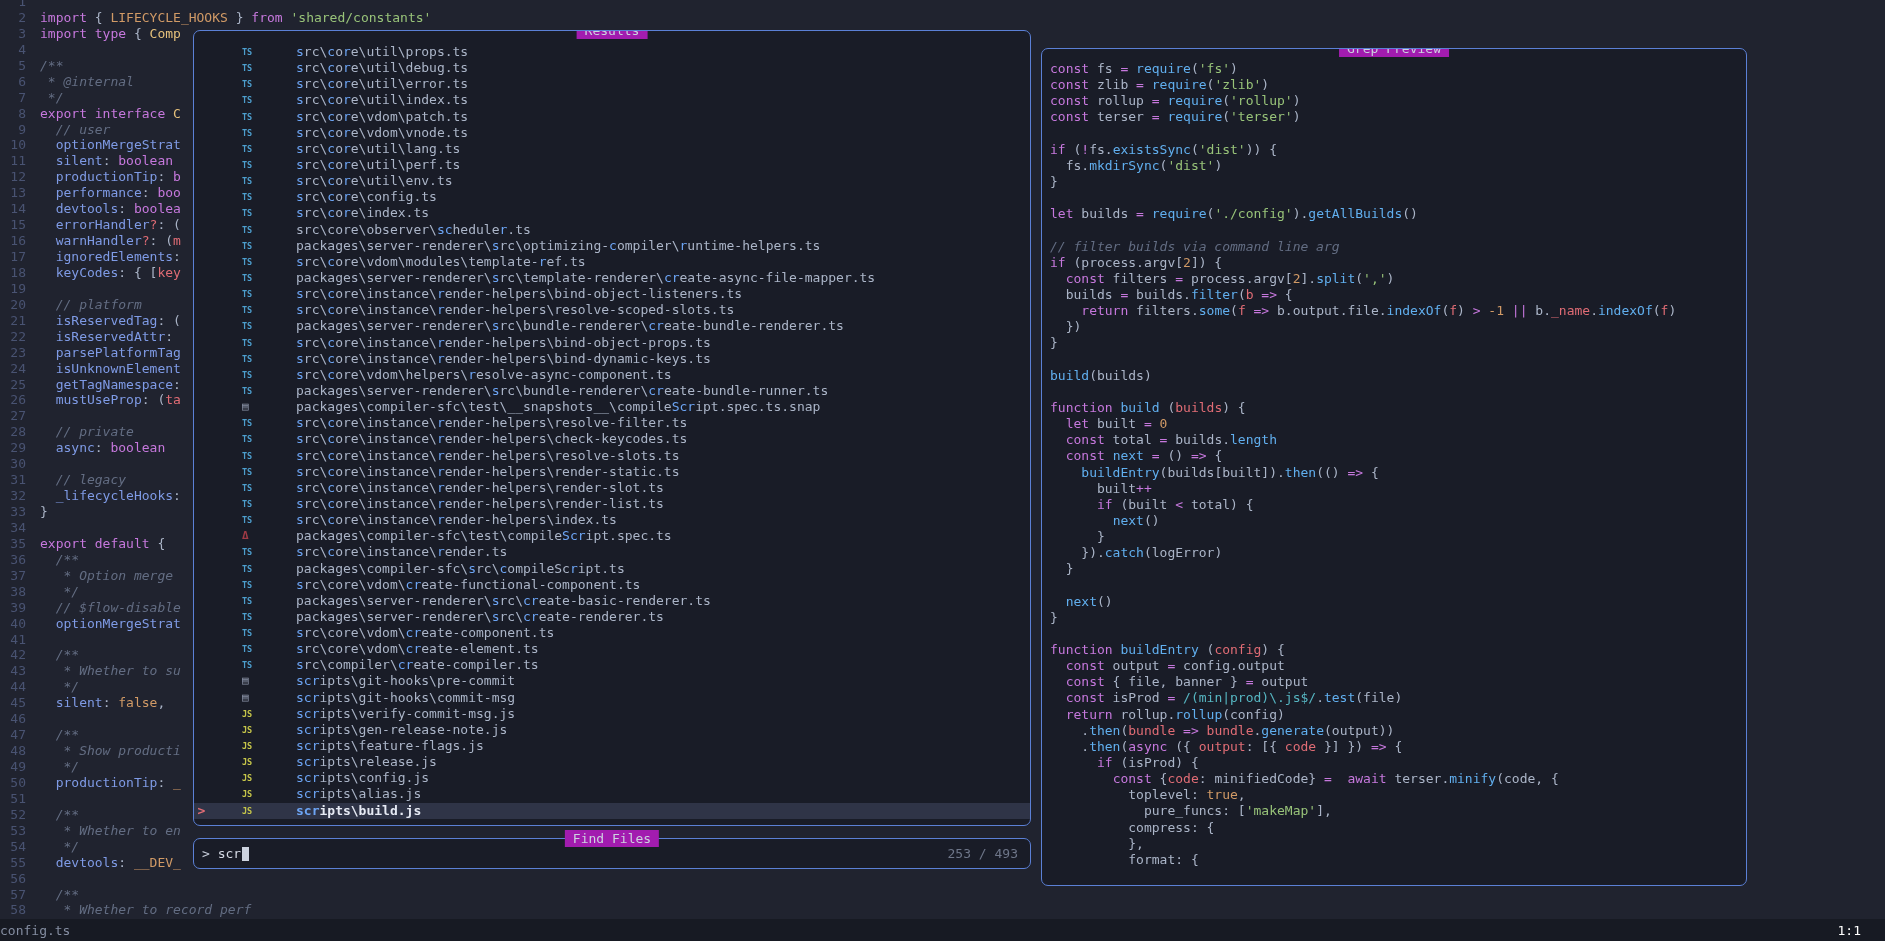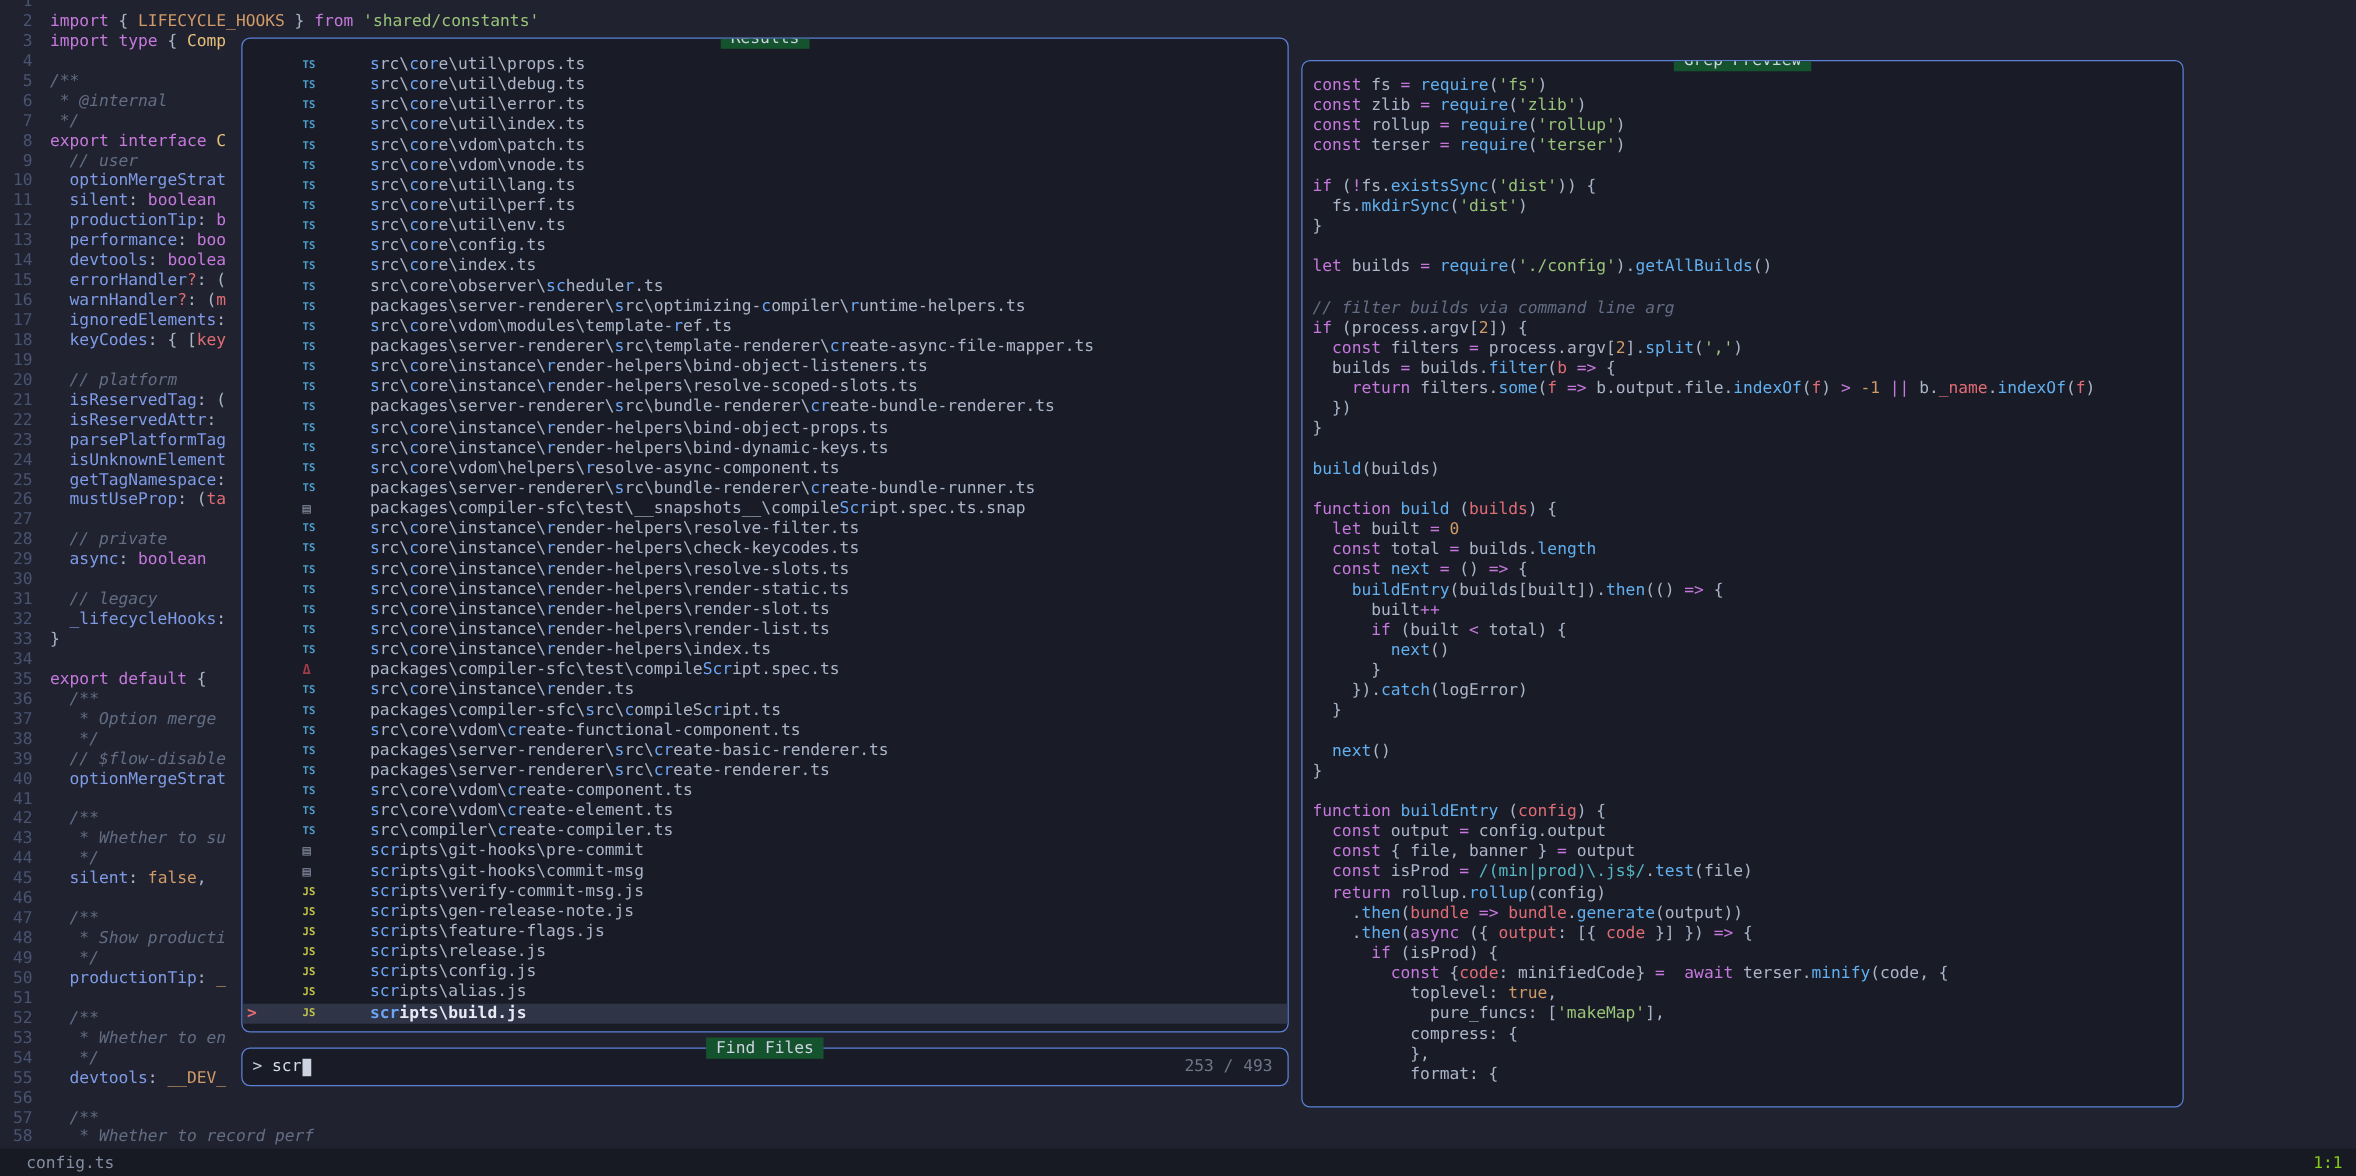--- a/index.html
+++ b/index.html
@@ -17,21 +17,21 @@
   .c-str{color:#98c379;}
   .c-num{color:#d19a66;}
   .c-red{color:#e06c75;}
   .c-cm{color:#636d83;font-style:italic;}
   .c-fg{color:#abb5c8;}
   .c-ty{color:#e5c07b;}
   .c-cy{color:#56b6c2;}
   .c-m{color:#6da5f5;}
   
   .panel{position:absolute;background:#191c27;border:1px solid #5b80d6;border-radius:7px;box-sizing:border-box;}
-  .ptitle{position:absolute;top:-9px;left:50%;transform:translateX(-50%);background:#14532d;
+  .ptitle{position:absolute;top:-9px;left:50%;transform:translateX(-50%);background:#a21caf;
           padding:0 8px;color:#cdd3e0;font-size:13px;line-height:17px;white-space:pre;}
   .results{left:193px;top:30px;width:838px;height:796px;overflow:hidden;}
   .rows{position:absolute;left:0;right:0;top:13px;}
   .rrow{height:16.15px;line-height:16.15px;display:flex;align-items:center;white-space:pre;gap:33px;}
   .pointer{display:inline-block;width:15px;flex:0 0 15px;text-align:center;color:#e06c75;font-weight:bold;}
   .ficon{display:inline-block;width:21px;flex:0 0 21px;font-size:8.5px;font-weight:bold;letter-spacing:0;}
   .i-ts{color:#4d9fce;}
   .i-js{color:#c6c64a;}
   .i-doc{color:#8b93a8;font-size:11px;}
   .i-test{color:#a03a45;font-size:11px;}
@@ -46,22 +46,22 @@
   .cursor{display:inline-block;width:7px;height:14px;background:#cdd3e0;margin-left:1px;
           vertical-align:-2px;align-self:center;}
   .counter{margin-left:auto;color:#6e7689;}
   
   .preview{left:1041px;top:48px;width:706px;height:838px;overflow:hidden;}
   .plines{position:absolute;left:8px;top:12px;right:1px;overflow:hidden;}
   .pline{height:16.15px;line-height:16.15px;white-space:pre;overflow:hidden;}
   
   .statusbar{position:absolute;left:0;right:0;bottom:0;height:22px;background:#171a23;
              display:flex;align-items:center;color:#848da1;}
-  .st-left{padding-left:21px;text-align:center;}
-  .st-right{margin-left:auto;padding-right:11px;color:#84cc16;}
+  .st-left{padding-left:0;text-align:center;}
+  .st-right{margin-left:auto;padding-right:24px;color:#ffffff;}
 </style>
 </head>
 <body>
 
 <div class="screen">
 
   <div class="editor" id="editor">
       <div class="eline"><span class="lnum">1</span><span class="ltext"></span></div>
       <div class="eline"><span class="lnum">2</span><span class="ltext"><span class="c-kw">import</span><span class="c-fg"> { </span><span class="c-num">LIFECYCLE_HOOKS</span><span class="c-fg"> } </span><span class="c-kw">from</span><span class="c-fg"> </span><span class="c-str">'shared/constants'</span></span></div>
       <div class="eline"><span class="lnum">3</span><span class="ltext"><span class="c-kw">import</span><span class="c-fg"> </span><span class="c-kw">type</span><span class="c-fg"> { </span><span class="c-ty">Comp</span></span></div>

